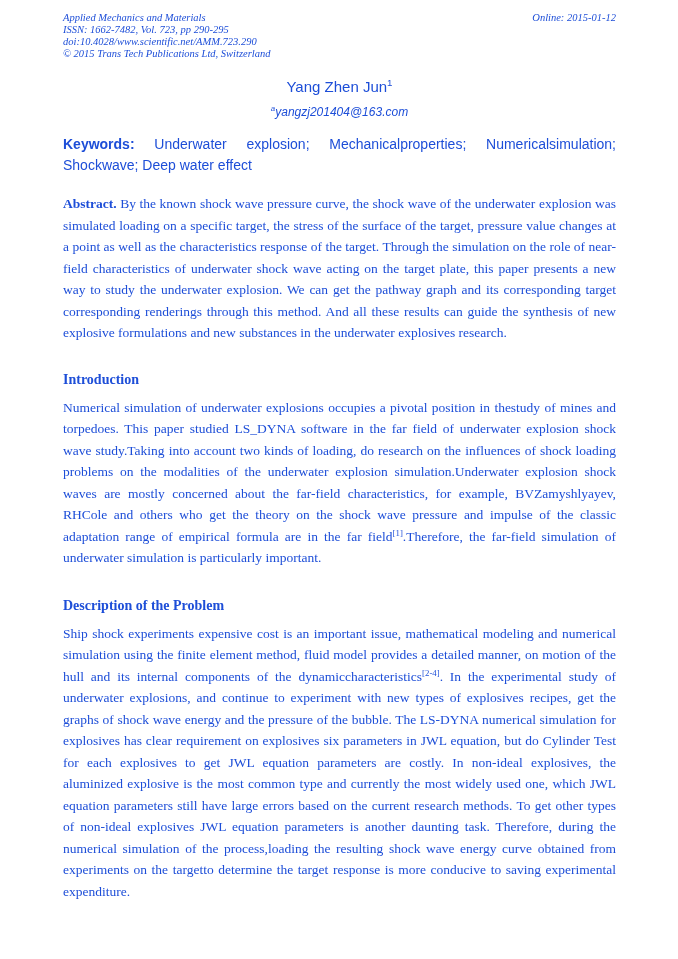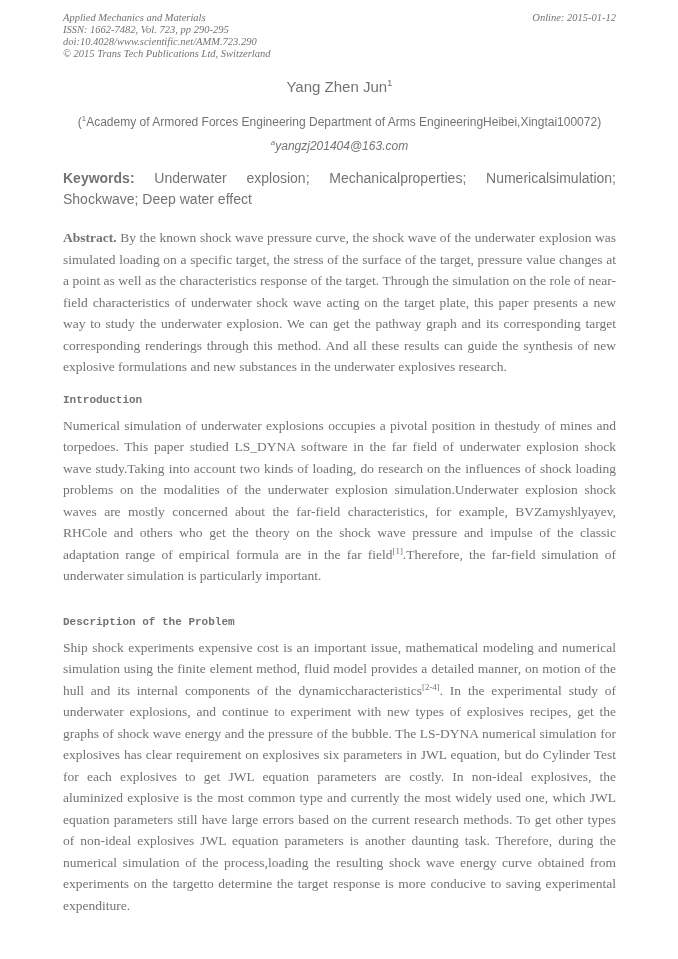--- a/index.html
+++ b/index.html
@@ -4,21 +4,21 @@
 <style>
   html, body { margin: 0; padding: 0; background: #e8e8e8; }
   .page {
     position: relative;
     width: 678px;
     height: 959px;
     margin: 0 auto;
     background: #ffffff;
     box-sizing: border-box;
     padding: 12px 62px 0 63px;
-    color: #737373;
+    color: #1d4ed8;
     overflow: hidden;
   }
   
   .jheader {
     display: flex;
     justify-content: space-between;
     align-items: flex-start;
     font-family: "Liberation Serif", "DejaVu Serif", serif;
     font-style: italic;
     font-size: 10.5px;
@@ -72,24 +72,24 @@
     font-family: "Liberation Serif", "DejaVu Serif", serif;
     font-size: 13.5px;
     line-height: 21.5px;
     text-align: justify;
     margin: 0;
   }
   .abstract { margin-top: 17px; }
   .abstract .abs-label { font-weight: bold; }
 
   .section-heading {
-    font-family: Liberation Mono, monospace;
-    font-size: 11px;
+    font-family: Liberation Serif, serif;
+    font-size: 14px;
     font-weight: bold;
-    margin: 16px 0 9px 0;
+    margin: 28px 0 9px 0;
   }
   .section-heading.spaced { margin-top: 29px; }
 </style>
 </head>
 <body>
 
 <div class="page">
 
   <div class="jheader">
     <div class="jheader-left">
@@ -97,21 +97,20 @@
       <div>ISSN: 1662-7482, Vol. 723, pp 290-295</div>
       <div>doi:10.4028/www.scientific.net/AMM.723.290</div>
       <div>© 2015 Trans Tech Publications Ltd, Switzerland</div>
     </div>
     <div class="jheader-right">Online: 2015-01-12</div>
   </div>
 
 
   <div class="author"><span>Yang Zhen Jun</span><sup>1</sup></div>
 
-  <div class="affiliation"><span>(</span><sup>1</sup><span>Academy of Armored Forces Engineering Department of Arms EngineeringHeibei,Xingtai100072)</span></div>
 
   <div class="email"><sup>a</sup><span>yangzj201404@163.com</span></div>
 
   <p class="keywords"><span class="kw-label">Keywords:</span><span> Underwater explosion; Mechanicalproperties; Numericalsimulation; Shockwave; Deep water effect</span></p>
 
   <p class="body-para abstract"><span class="abs-label">Abstract.</span><span> By the known shock wave pressure curve, the shock wave of the underwater explosion was simulated loading on a specific target, the stress of the surface of the target, pressure value changes at a point as well as the characteristics response of the target. Through the simulation on the role of near-field characteristics of underwater shock wave acting on the target plate, this paper presents a new way to study the underwater explosion. We can get the pathway graph and its corresponding target corresponding renderings through this method. And all these results can guide the synthesis of new explosive formulations and new substances in the underwater explosives research.</span></p>
 
   <div>
     <h2 class="section-heading">Introduction</h2>
     <p class="body-para"><span>Numerical simulation of underwater explosions occupies a pivotal position in thestudy of mines and torpedoes. This paper studied LS_DYNA software in the far field of underwater explosion shock wave study.Taking into account two kinds of loading, do research on the influences of shock loading problems on the modalities of the underwater explosion simulation.Underwater explosion shock waves are mostly concerned about the far-field characteristics, for example, BVZamyshlyayev, RHCole and others who get the theory on the shock wave pressure and impulse of the classic adaptation range of empirical formula are in the far field</span><sup>[1]</sup><span>.Therefore, the far-field simulation of underwater simulation is particularly important.</span></p>

